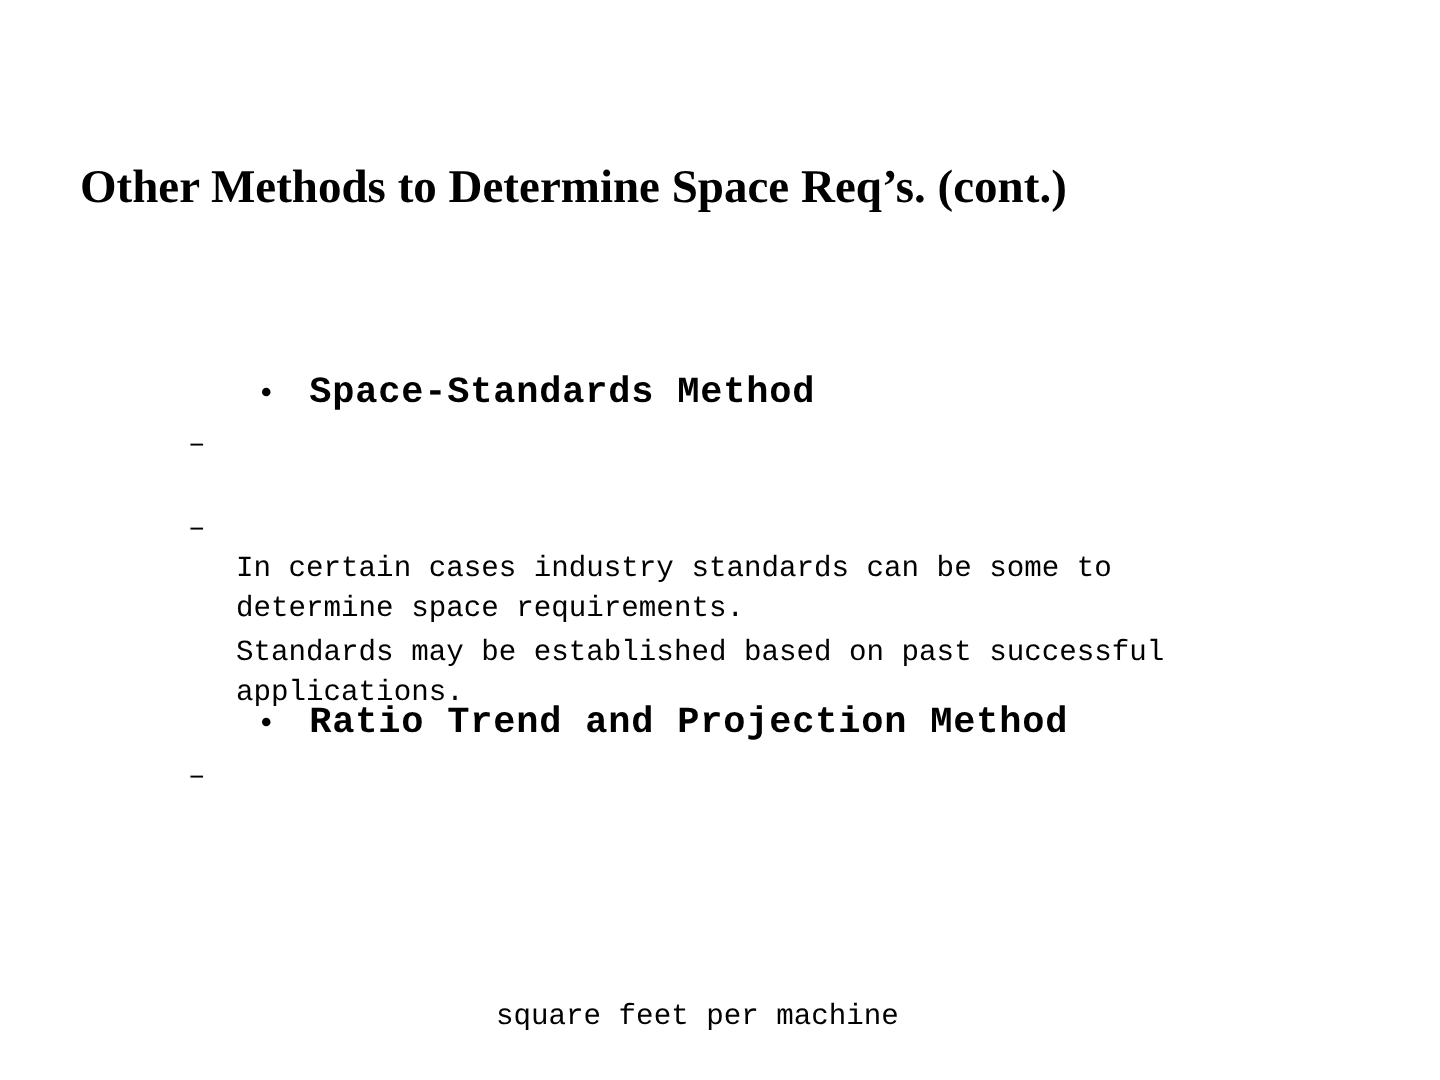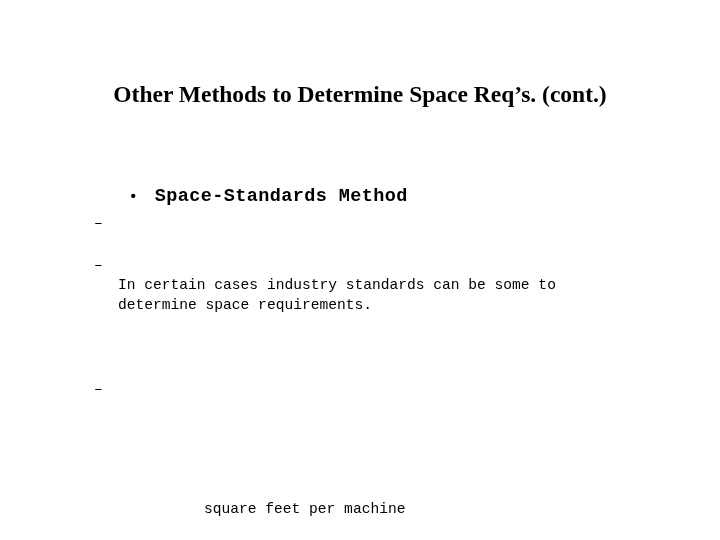--- a/index.html
+++ b/index.html
@@ -18,21 +18,21 @@
     color: #000000;
     -webkit-font-smoothing: none;
   }
 
   
   .slide-title {
     position: absolute;
     left: 40px;
     top: 80px;
     width: 640px;
-    text-align: center;
+    text-align: left;
     font-family: "Liberation Serif", "DejaVu Serif", serif;
     font-weight: bold;
     font-size: 23.5px;
     line-height: 28px;
     color: #000000;
     letter-spacing: 0px;
     white-space: nowrap;
   }
 
   
@@ -101,20 +101,21 @@
     left: 204px;
     top: 444px;
     width: 480px;
     font-size: 14.6px;
     line-height: 26px;
     white-space: pre;
   }
   .example-line {
     display: block;
     white-space: pre;
+    margin-left: 44px;
   }
 </style>
 </head>
 <body>
 
 <div id="slide">
 
   <div class="slide-title">Other Methods to Determine Space Req’s. (cont.)</div>
 
   <div class="body-area">
@@ -124,22 +125,27 @@
     </div>
 
     <div class="lvl2 lvl2-a">
       <span class="dash-mark">–</span>
       <span class="lvl2-text">In certain cases industry standards can be some to
 determine space requirements.</span>
     </div>
 
     <div class="lvl2 lvl2-b">
       <span class="dash-mark">–</span>
+      <span class="lvl2-text">Standards may be established based on past successful
+applications.</span>
     </div>
 
+    <div class="lvl1 lvl1-b">
+      <span class="bullet-mark">•</span><span class="lvl1-text">Ratio Trend and Projection Method</span>
+    </div>
 
     <div class="lvl2 lvl2-c">
       <span class="dash-mark">–</span>
     </div>
 
     <div class="examples">
       <span class="example-line">square feet per machine</span>
       
       
       

